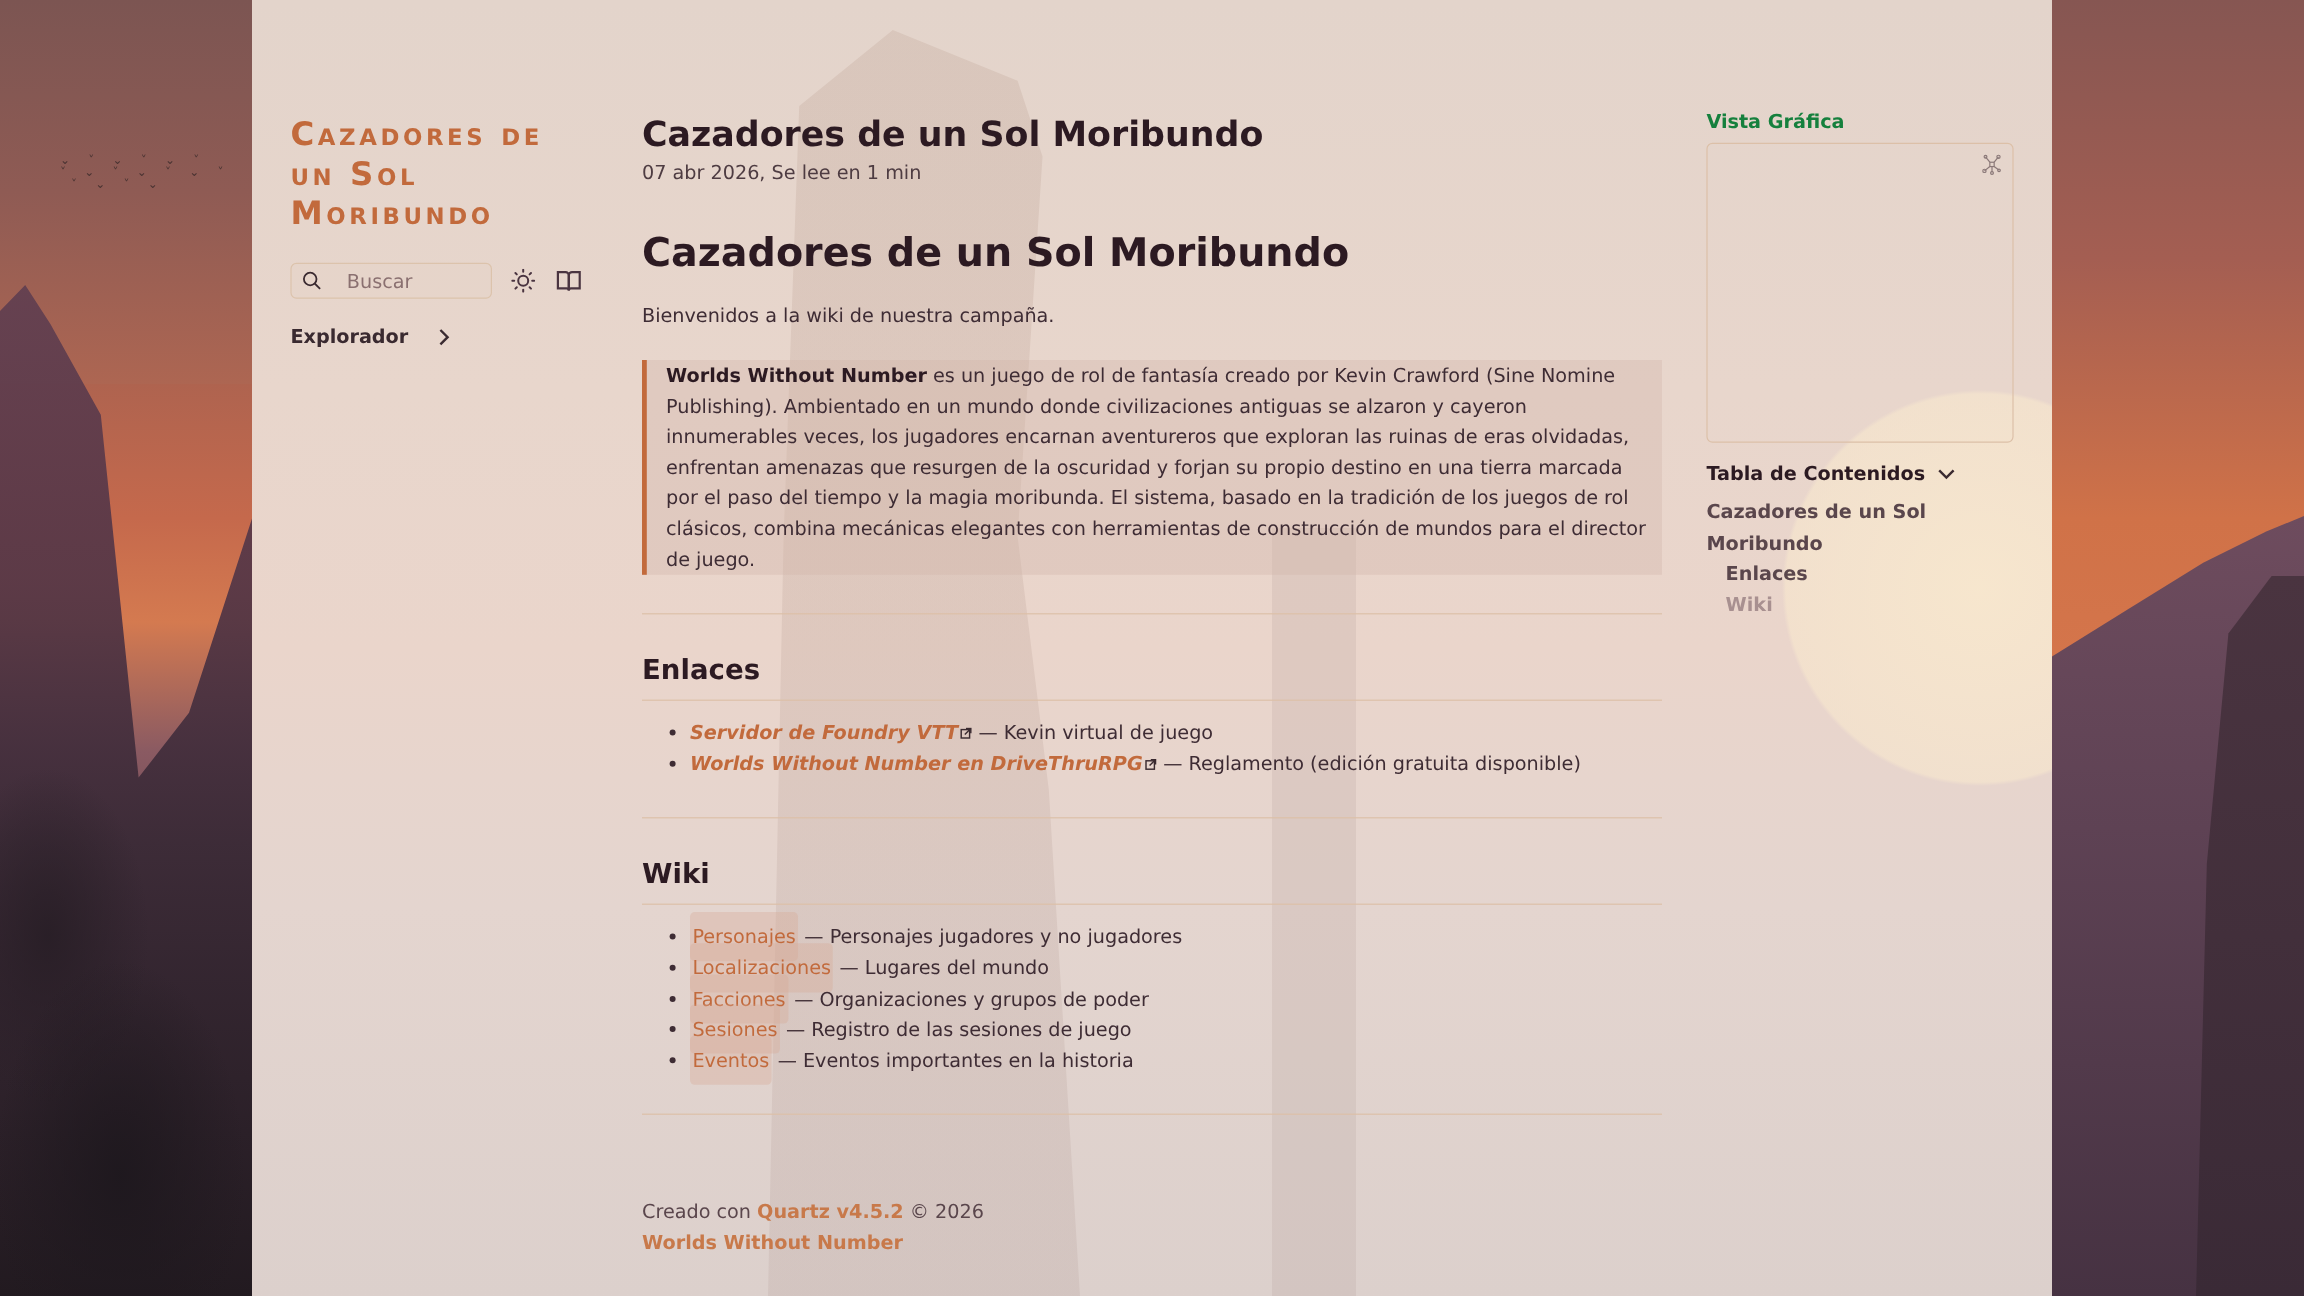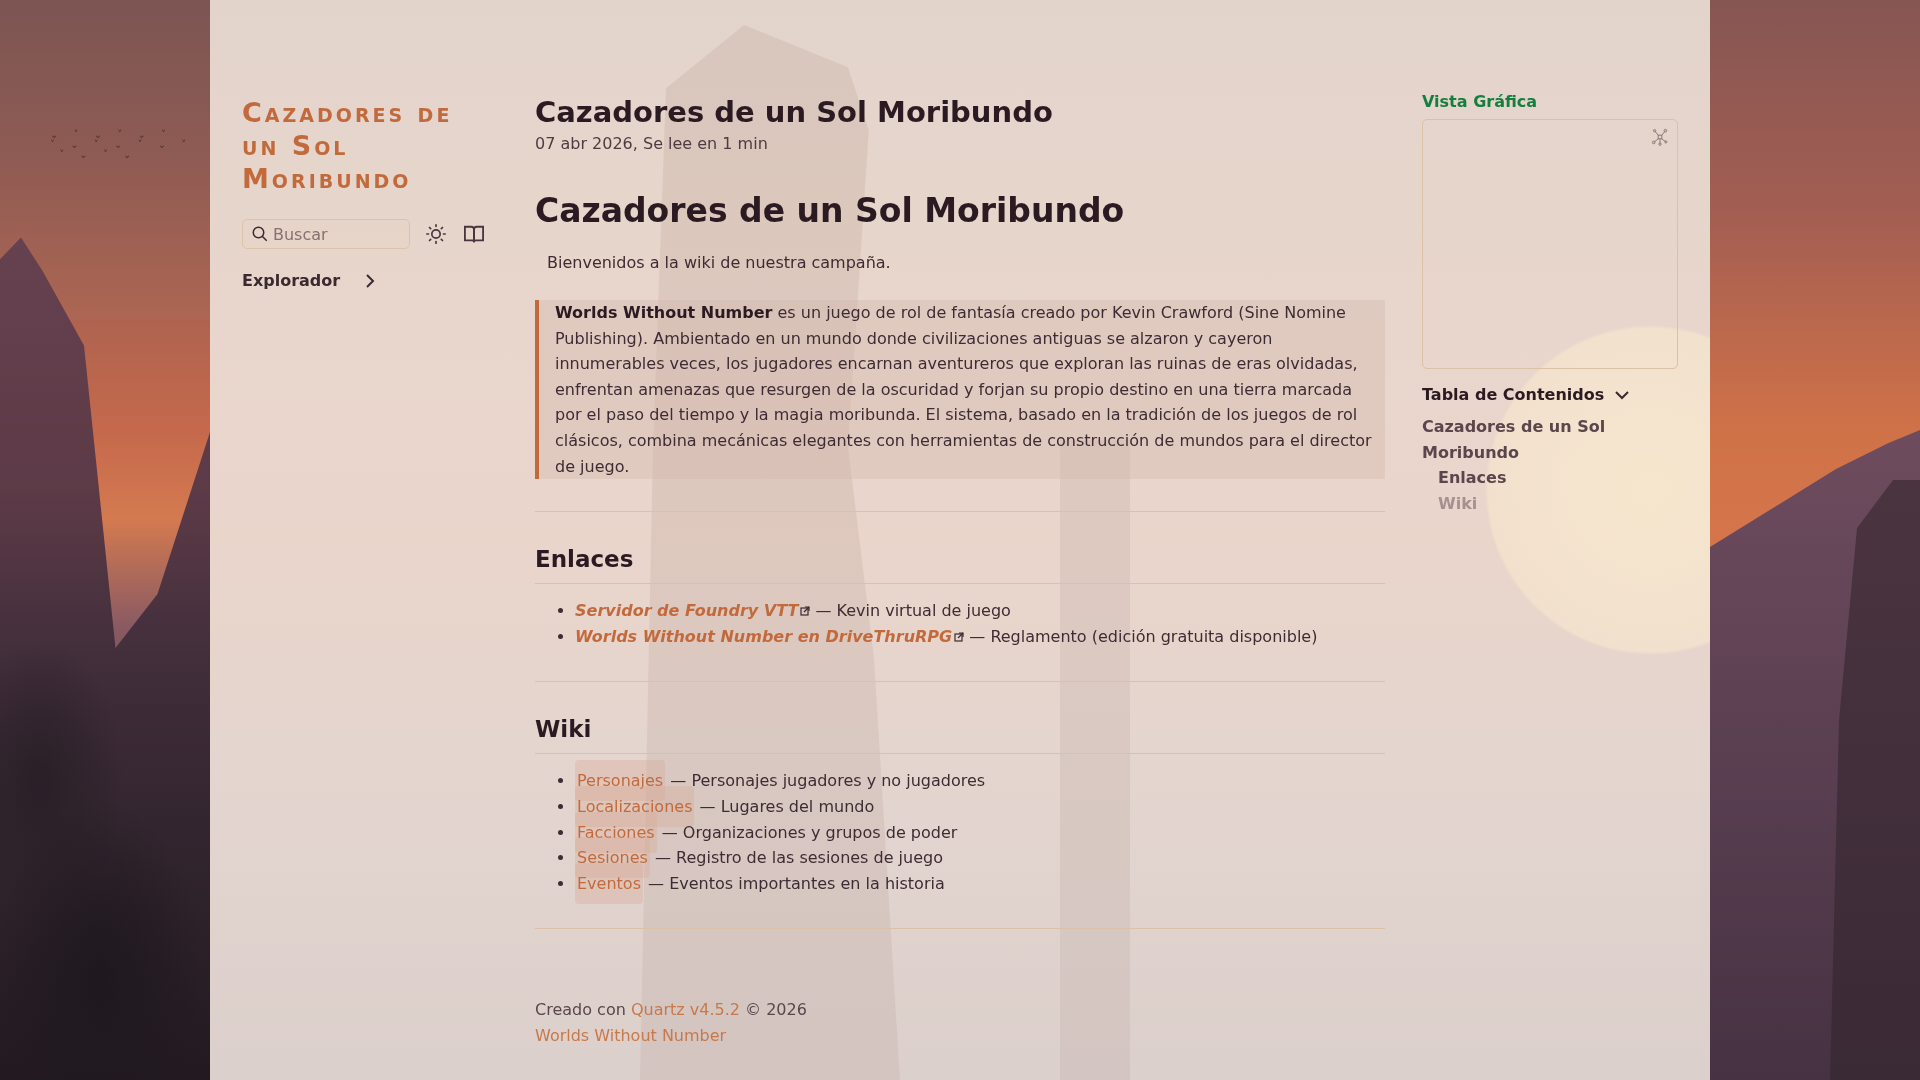--- a/index.html
+++ b/index.html
@@ -65,47 +65,47 @@
   }
   .site-title {
     margin:0; font-size:27px; line-height:33px; font-weight:bold;
     color:#c26a3c; font-variant:small-caps; letter-spacing:3px;
     text-transform:none;
   }
   .search-row { display:flex; align-items:center; margin-top:24px; }
   .search-box {
     width:168px; height:30px; box-sizing:border-box;
     border:1px solid #dcc3ac; border-radius:5px; background:rgba(230,212,200,0.6);
-    display:flex; align-items:center; padding-left:8px; gap:4px;
+    display:flex; align-items:center; padding-left:8px; gap:20px;
     color:#8a7070; font-size:16px;
   }
   .icon-btn { width:24px; height:24px; margin-left:14px; display:flex; align-items:center; justify-content:center; }
   .explorer { display:flex; align-items:center; gap:24px; margin-top:22px; font-weight:bold; font-size:16px; color:#3a2a30; }
 
   
   .center { position:absolute; left:535px; top:92px; width:850px; color:#3a2a30; }
   .page-title { margin:0; font-size:29px; font-weight:bold; color:#2c1a22; line-height:40px; }
   .meta { font-size:16px; color:#4e3c42; margin-top:2px; }
   .h1 { margin:36px 0 0; font-size:33px; font-weight:bold; color:#2c1a22; line-height:44px; }
-  .intro { font-size:16px; margin-top:20px; color:#3e2c34;margin-left:12px; }
+  .intro { font-size:16px; margin-top:20px; color:#3e2c34; }
   .quote {
     margin-top:28px; border-left:4px solid #c26a3c; background:rgba(210,180,170,0.35);
     padding:0 0 0 16px; font-size:16px; line-height:25.6px; color:#3e2c34;
   }
   .quote b { color:#2c1a22; }
   .hr { height:1px; background:#dcc0a8; margin:32px 0 0; }
   .h2 { margin:32px 0 0; font-size:23px; font-weight:bold; color:#2c1a22; line-height:30px; }
   .h2-rule { height:1px; background:#dcc0a8; margin-top:9px; }
   ul.list { margin:14px 0 0; padding-left:40px; font-size:16px; line-height:25.6px; color:#3e2c34; }
   ul.list li { margin:0; }
   a.ext { color:#c26a3c; font-weight:bold; text-decoration:none;font-style:italic; }
   a.int { color:#c26a3c; font-weight:normal; text-decoration:none; background:rgba(215,170,150,0.35); border-radius:4px; padding:11px 2px; }
   .ext-icon { display:inline-block; width:10px; height:10px; margin-left:2px; vertical-align:0px; }
   .footer { margin-top:68px; font-size:16px; line-height:26px; color:#5a464c; }
-  .footer a { color:#c8794a; font-weight:normal; text-decoration:none; }
+  .footer a { color:#c8794a; font-weight:bold; text-decoration:none; }
 
   
   .right { position:absolute; left:1422px; top:92px; width:256px; }
   .graph-title { font-size:16px; font-weight:bold; color:#15803d; margin:0; }
   .graph-box {
     margin-top:8px; width:256px; height:250px; box-sizing:border-box;
     border:1px solid #dcc0a8; border-radius:5px; position:relative;
   }
   .graph-icon { position:absolute; right:8px; top:8px; width:18px; height:18px; }
   .toc-head { display:flex; align-items:center; gap:10px; margin-top:16px; font-size:16px; font-weight:bold; color:#2c1a22; }

